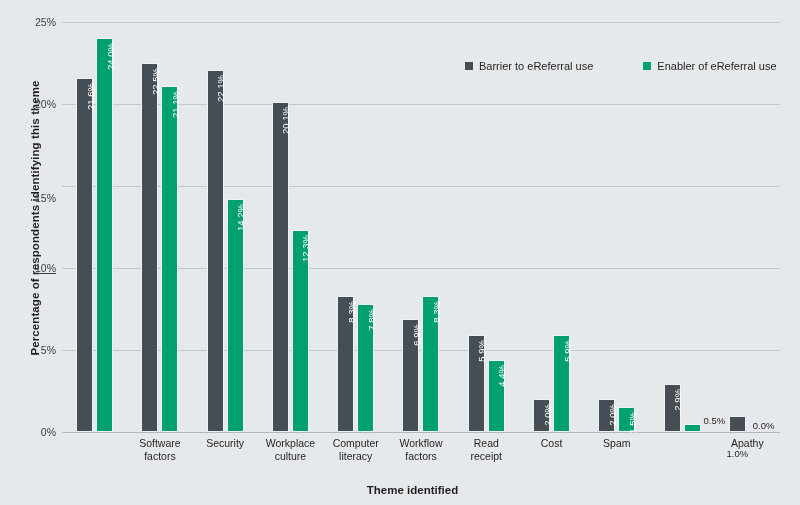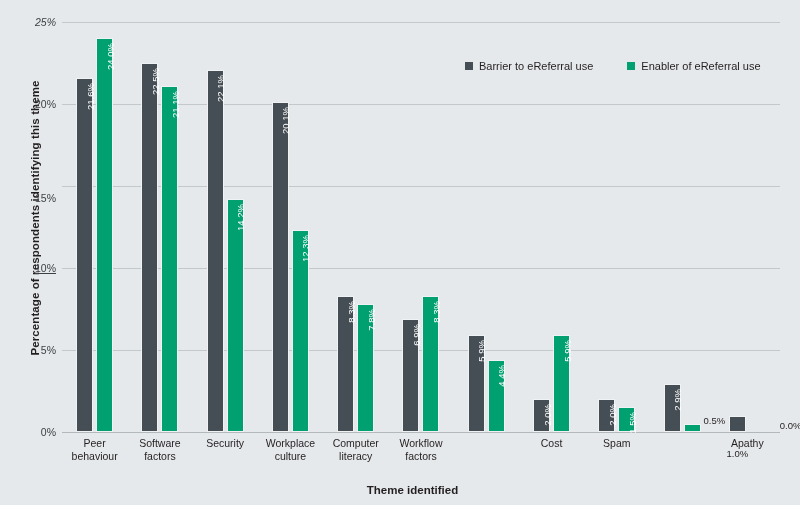--- a/index.html
+++ b/index.html
@@ -157,21 +157,21 @@
     line-height: 13px;
   }
 
   
   #legend {
     position: absolute;
     left: 465px;
     top: 60px;
     display: flex;
     align-items: center;
-    gap: 34px;
+    gap: 50px;
   }
   .legend-item {
     display: flex;
     align-items: center;
     gap: 6px;
     font-size: 11px;
     color: #231f20;
   }
   .legend-swatch {
     width: 8px;
@@ -187,21 +187,21 @@
 <div id="chart-root">
 
   <div class="y-axis-title">Percentage of respondents identifying this theme</div>
 
   <div id="ytick-labels">
       <div class="ytick-label" style="top: 410px;">0%</div>
       <div class="ytick-label" style="top: 328px;">5%</div>
       <div class="ytick-label" style="top: 246px; text-decoration: underline;">10%</div>
       <div class="ytick-label" style="top: 164px; margin-top: 12px;">15%</div>
       <div class="ytick-label" style="top: 82px;">20%</div>
-      <div class="ytick-label" style="top: 0px; font-style: italic;">25%</div>
+      <div class="ytick-label" style="top: 0px;">25%</div>
     </div>
 
   <div id="plot">
       <div class="gridline zero" style="top: 410px;"></div>
       <div class="gridline" style="top: 328px;"></div>
       <div class="gridline" style="top: 246px;"></div>
       <div class="gridline" style="top: 164px;"></div>
       <div class="gridline" style="top: 82px;"></div>
       <div class="gridline" style="top: 0px;"></div>
       <div class="group" style="left: 0px; width: 65.2727px;">
@@ -302,49 +302,49 @@
         <div class="bar-wrap" style="left: 34.1364px; height: 8.2px;">
           <div class="bar enabler" style="height: 8.2px;"></div>
           <div class="bar-label outside-right" style="bottom: 6px;">0.5%</div>
         </div>
       </div>
       <div class="group" style="left: 652.727px; width: 65.2727px;">
         <div class="bar-wrap" style="left: 14.1364px; height: 16.4px;">
           <div class="bar barrier" style="height: 16.4px;"></div>
           <div class="bar-label outside-top" style="top: -16px; margin-top: 48px;">1.0%</div>
         </div>
-        <div class="bar-wrap" style="left: 45px; height: 1px;">
+        <div class="bar-wrap" style="left: 18px; height: 1px;">
           <div class="bar-label outside-right-low">0.0%</div>
         </div>
       </div>
     </div>
 
   <div id="xtick-labels">
-      <div class="xtick" style="left: 0px; width: 65.2727px;">
-        <div>Peer</div>
-        <div>behaviour</div>
-      </div>
       <div class="xtick" style="left: 65.2727px; width: 65.2727px;">
         <div>Software</div>
         <div>factors</div>
       </div>
       <div class="xtick" style="left: 130.545px; width: 65.2727px;">
         <div>Security</div>
       </div>
       <div class="xtick" style="left: 261.091px; width: 65.2727px;">
         <div>Computer</div>
         <div>literacy</div>
       </div>
       <div class="xtick" style="left: 195.818px; width: 65.2727px;">
         <div>Workplace</div>
         <div>culture</div>
       </div>
       <div class="xtick" style="left: 326.364px; width: 65.2727px;">
         <div>Workflow</div>
         <div>factors</div>
+      </div>
+      <div class="xtick" style="left: 391.636px; width: 65.2727px;">
+        <div>Read</div>
+        <div>receipt</div>
       </div>
       <div class="xtick" style="left: 456.909px; width: 65.2727px;">
         <div>Cost</div>
       </div>
       <div class="xtick" style="left: 522.182px; width: 65.2727px;">
         <div>Spam</div>
       </div>
       <div class="xtick" style="left: 652.727px; width: 65.2727px;">
         <div>Apathy</div>
       </div>

